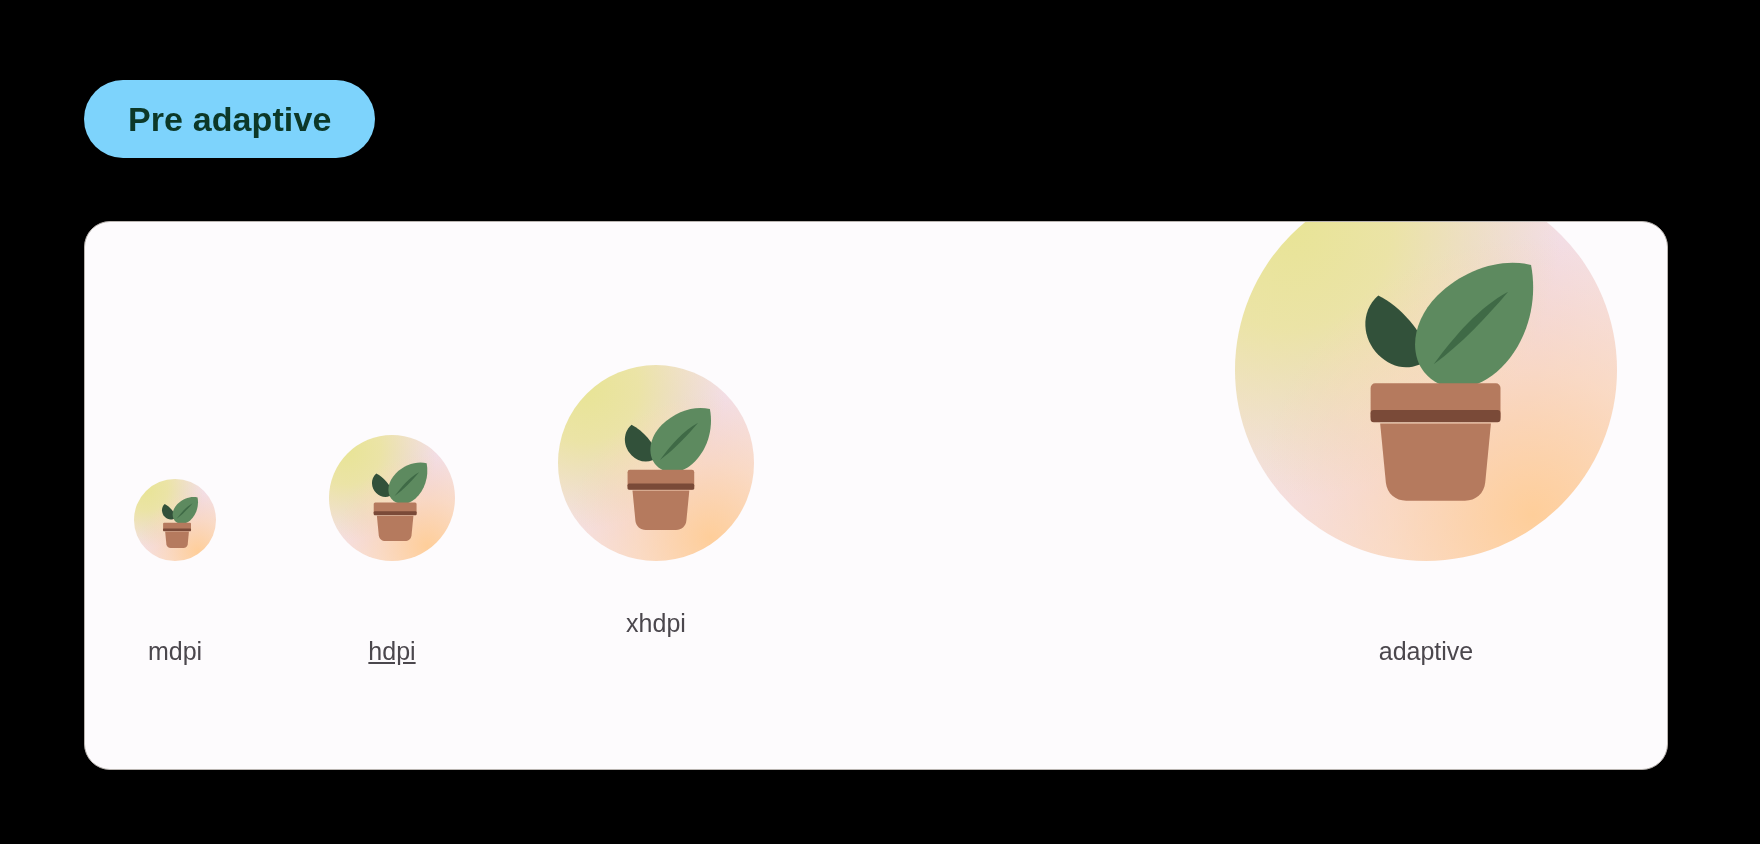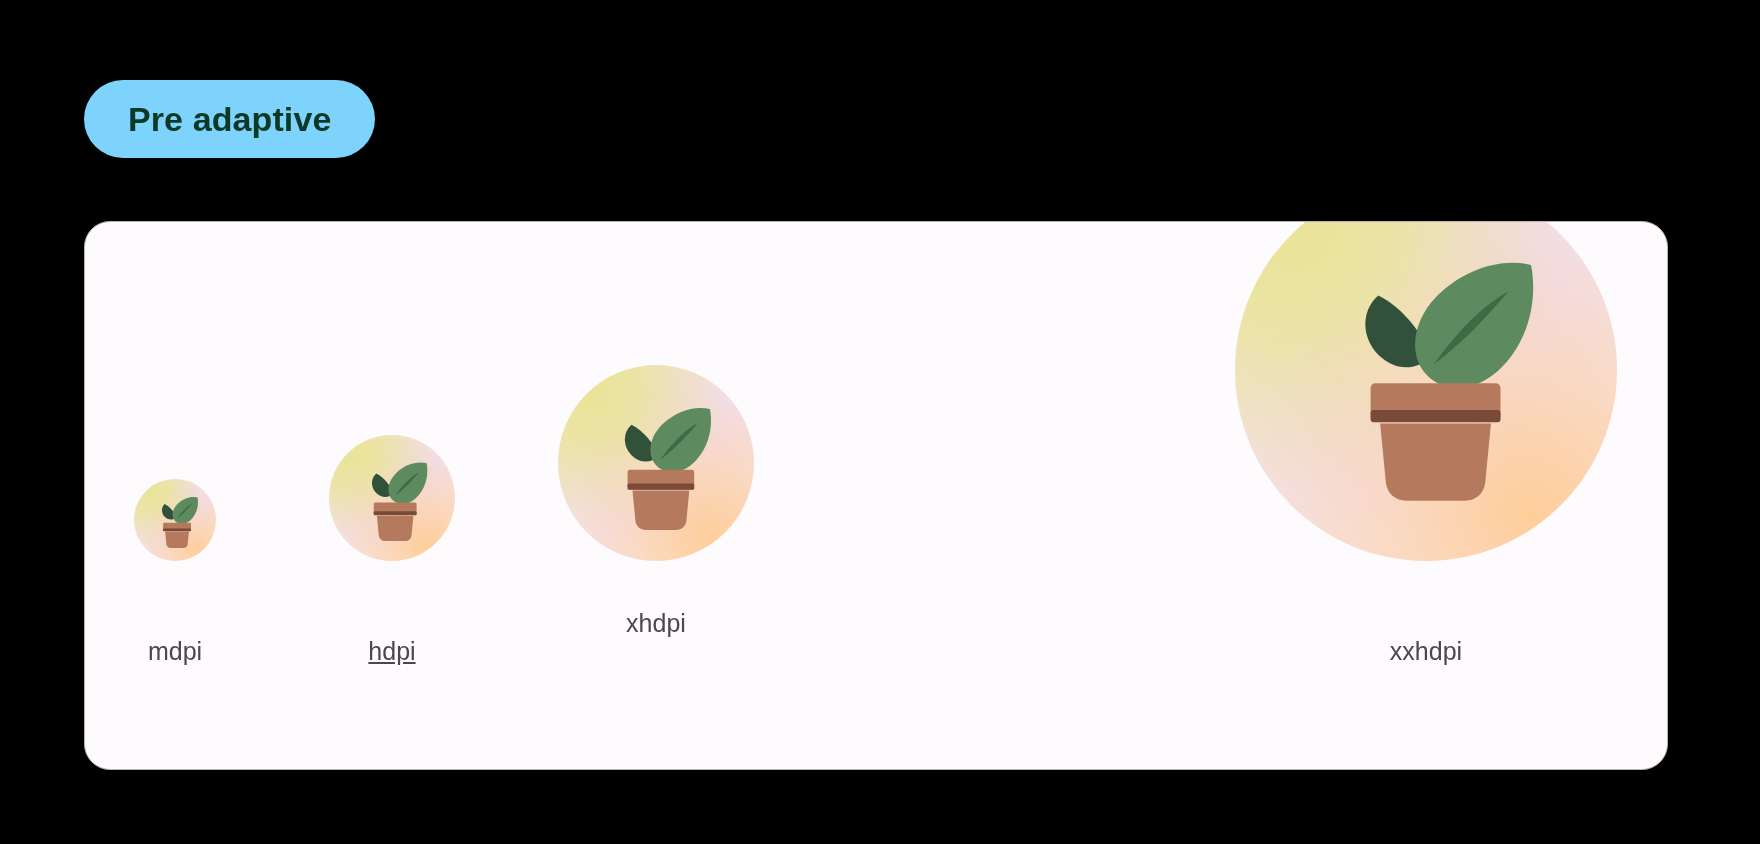--- a/index.html
+++ b/index.html
@@ -159,18 +159,18 @@
           <div class="icon-circle" style="width: 382px; height: 382px;">
             <svg class="plant-svg" viewBox="0 0 100 100" preserveAspectRatio="xMidYMid meet">
               <path d="M37.5 30.5 C43.5 33.5 48.5 39.5 51.5 46.5 C47 50.5 41.5 50 37.5 46 C33.5 42 32.5 35 37.5 30.5 Z" fill="#32513a"></path>
               <path d="M77.5 22.5 C79.5 33 76 44 68.5 50.5 C61.5 56.5 53.5 55.5 49.5 50.5 C45.5 45.5 46.5 37 53 30.5 C60 23.5 70 20.5 77.5 22.5 Z" fill="#5d8a5f"></path>
               <path d="M71.5 29.5 C66 36 59.5 43 52 48.5 C57.5 41 64 33.5 71.5 29.5 Z" fill="#3f6a46"></path>
               <rect x="35.5" y="53.5" width="34" height="10" rx="1.2" fill="#b57a5e"></rect>
               <rect x="35.5" y="60.5" width="34" height="3.2" rx="0.8" fill="#7a4a38"></rect>
               <path d="M38 64 L67 64 L65.5 79.5 C65.2 82.3 63 84.2 60.2 84.2 L44.8 84.2 C42 84.2 39.8 82.3 39.5 79.5 Z" fill="#b57a5e"></path>
             </svg>
           </div>
-          <div class="density-label" style="color: rgb(75, 71, 77); margin-top: 78px;">xxhdpi</div>
+          <div class="density-label" style="color: rgb(75, 71, 77); margin-top: 78px;">adaptive</div>
         </div>
       </div>
   </div>
 
 </div>
 
 </body></html>

